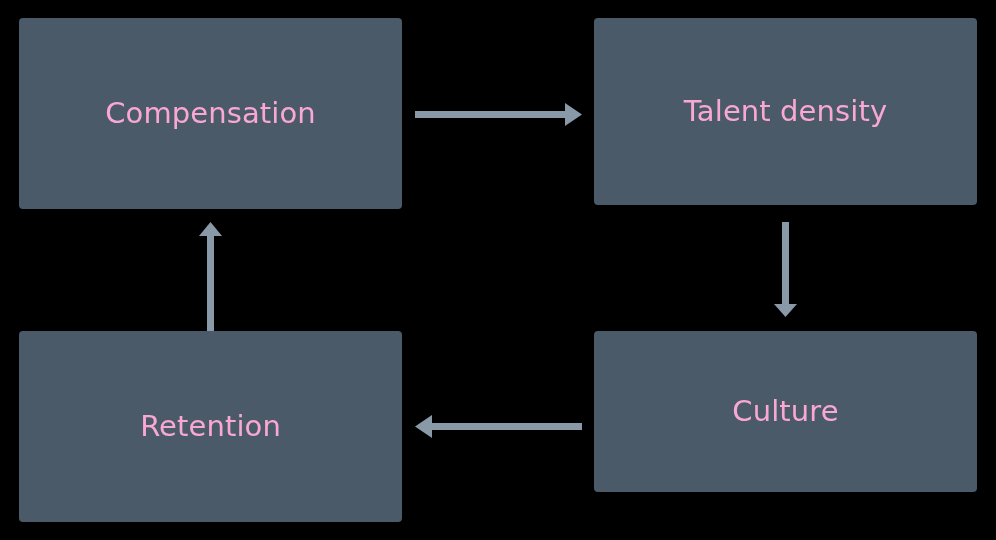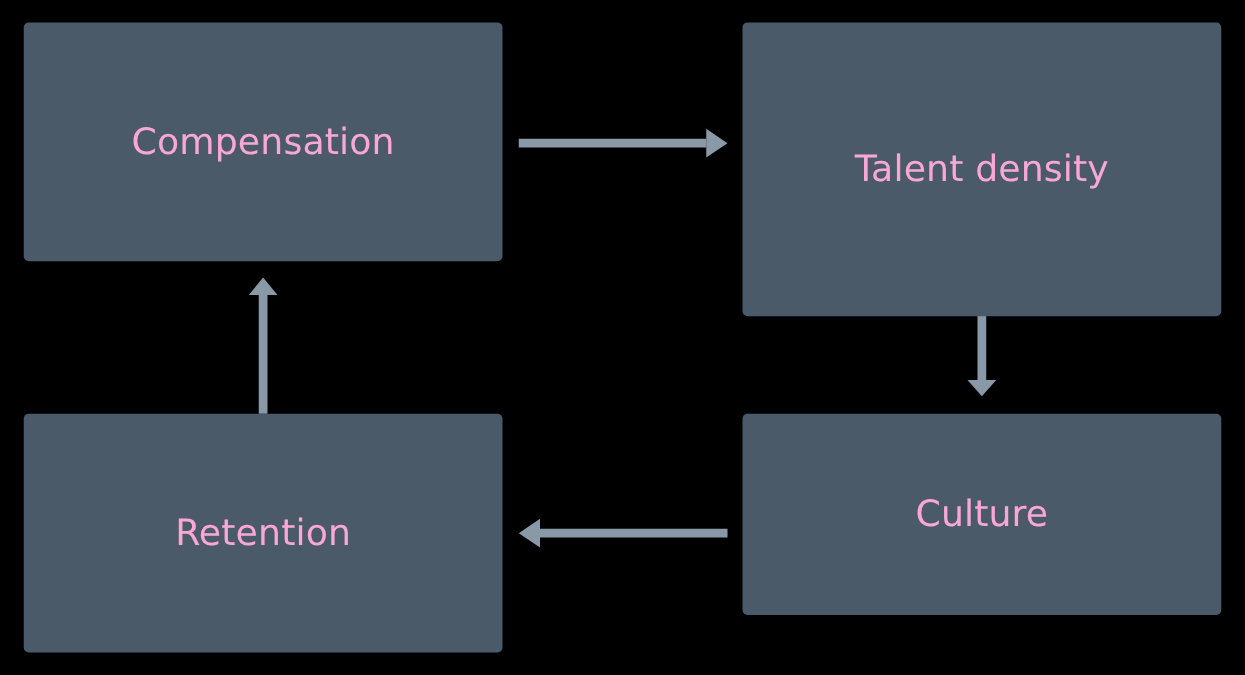--- a/index.html
+++ b/index.html
@@ -31,21 +31,21 @@
     color: #f9a8d4;
     font-size: 29px;
     font-weight: 400;
     line-height: 1;
     letter-spacing: 0.1px;
     white-space: nowrap;
     font-family: "DejaVu Sans", "Liberation Sans", sans-serif;
   }
   
   #node-compensation   { left: 19px;  top: 18px;  width: 383px; height: 191px; }
-  #node-talent-density { left: 594px; top: 18px;  width: 383px; height: 235px; align-items: center; }
+  #node-talent-density { left: 594px; top: 18px;  width: 383px; height: 187px; align-items: center; }
   #node-retention      { left: 19px;  top: 331px; width: 383px; height: 191px; }
   #node-culture        { left: 594px; top: 331px; width: 383px; height: 161px; }
 
   .edge-layer {
     position: absolute;
     left: 0;
     top: 0;
     width: 996px;
     height: 540px;
     pointer-events: none;

